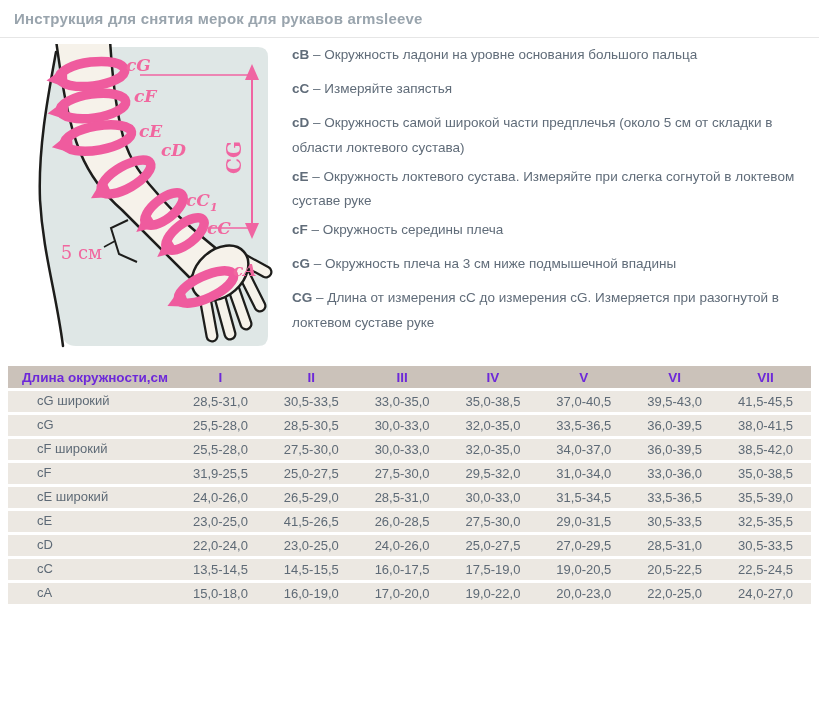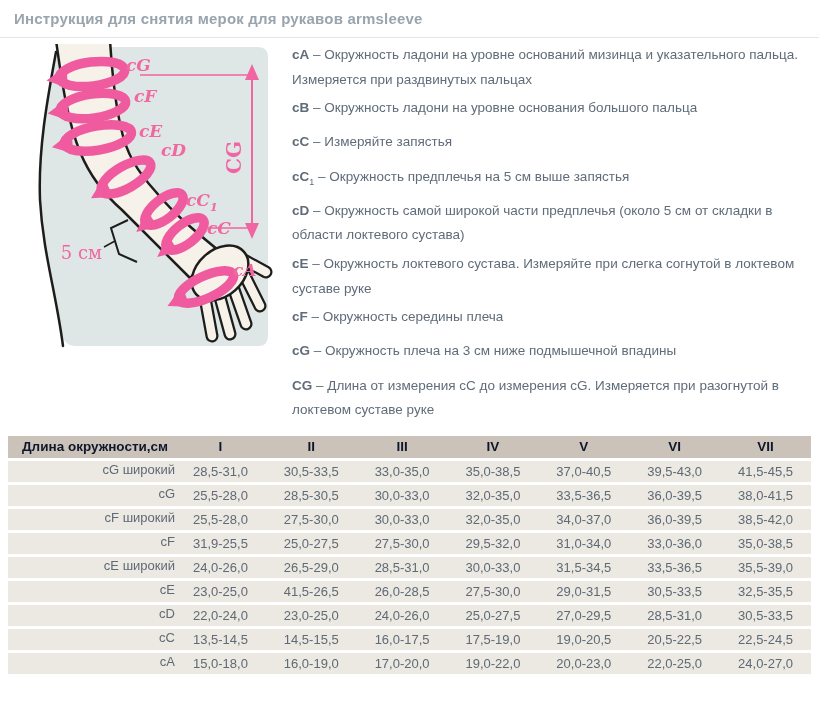--- a/index.html
+++ b/index.html
@@ -14,27 +14,27 @@
   .content{display:flex;padding:6px 10px 4px 14px}
   .illus{flex:0 0 266px;width:266px;height:315px}
   .defs{flex:1;padding-left:12px;padding-top:1px;font-size:13.5px;line-height:19px}
   .def{margin:0 0 9.5px}
   .def b{font-weight:bold}
   sub{font-size:9px}
   table.sizes{
     border-collapse:separate;border-spacing:0 3px;margin:0 8px;width:803px;table-layout:fixed;
   }
   thead th{
-    background:#cbc2ba;color:#0f172a;font-size:13.5px;font-weight:bold;height:20px;text-align:center;
+    background:#cbc2ba;color:#6d28d9;font-size:13.5px;font-weight:bold;height:20px;text-align:center;
   }
   th.label-h{text-align:left;padding-left:14px;width:152px}
   tbody td{
     background:#ece8e2;font-size:13px;color:#5e6a76;text-align:center;height:19px;padding:1px 0;
   }
-  tbody td.label{text-align:right;padding-left:14px}
+  tbody td.label{text-align:left;padding-left:29px}
 </style>
 </head>
 <body>
 
 <h1 class="title">Инструкция для снятия мерок для рукавов armsleeve</h1>
 <div class="divider"></div>
 
 <div class="content">
 
   <svg class="illus" viewBox="0 0 266 315">
@@ -101,24 +101,22 @@
       <polygon points="238,195 231,179 245,179" fill="#f065a2" stroke="none"></polygon>
     </g>
     <text transform="translate(227,130) rotate(-90)" font-family="DejaVu Serif, serif" font-size="20" fill="#f065a2" font-weight="bold">CG</text>
 
     <path d="M 114,176 L 97,184 L 105,210 L 123,218" fill="none" stroke="#1d1d1b" stroke-width="2"></path>
     <line x1="90" y1="203" x2="101" y2="197" stroke="#1d1d1b" stroke-width="1.5"></line>
     <text x="88" y="215" text-anchor="end" font-family="DejaVu Serif, serif" font-size="18" fill="#f1679f">5 см</text>
   </svg>
 
   <div class="defs">
-      <p class="def"><b>cA</b><sub></sub> <span>– Окружность ладони на уровне оснований мизинца и указательного пальца. Измеряется при раздвинутых пальцах</span></p>
       <p class="def"><b>cB</b><sub></sub> <span>– Окружность ладони на уровне основания большого пальца</span></p>
       <p class="def"><b>cC</b><sub></sub> <span>– Измеряйте запястья</span></p>
-      <p class="def"><b>cC</b><sub>1</sub> <span>– Окружность предплечья на 5 см выше запястья</span></p>
       <p class="def"><b>cD</b><sub></sub> <span>– Окружность самой широкой части предплечья (около 5 см от складки в области локтевого сустава)</span></p>
       <p class="def"><b>cE</b><sub></sub> <span>– Окружность локтевого сустава. Измеряйте при слегка согнутой в локтевом суставе руке</span></p>
       <p class="def"><b>cF</b><sub></sub> <span>– Окружность середины плеча</span></p>
       <p class="def"><b>cG</b><sub></sub> <span>– Окружность плеча на 3 см ниже подмышечной впадины</span></p>
       <p class="def"><b>CG</b><sub></sub> <span>– Длина от измерения cC до измерения cG. Измеряется при разогнутой в локтевом суставе руке</span></p>
     </div>
 </div>
 
 <table class="sizes">
   <thead>

